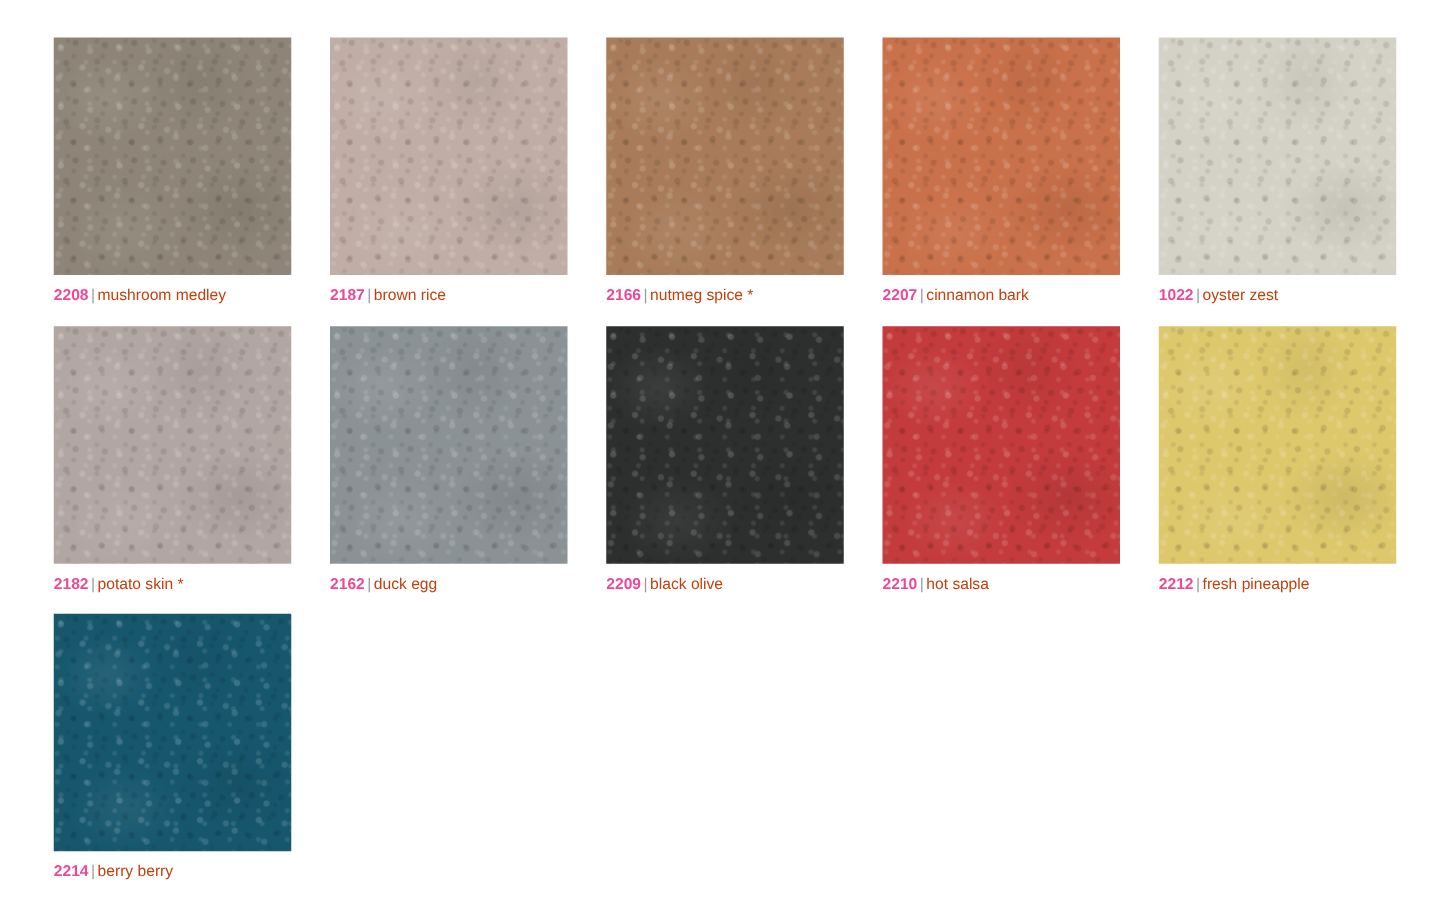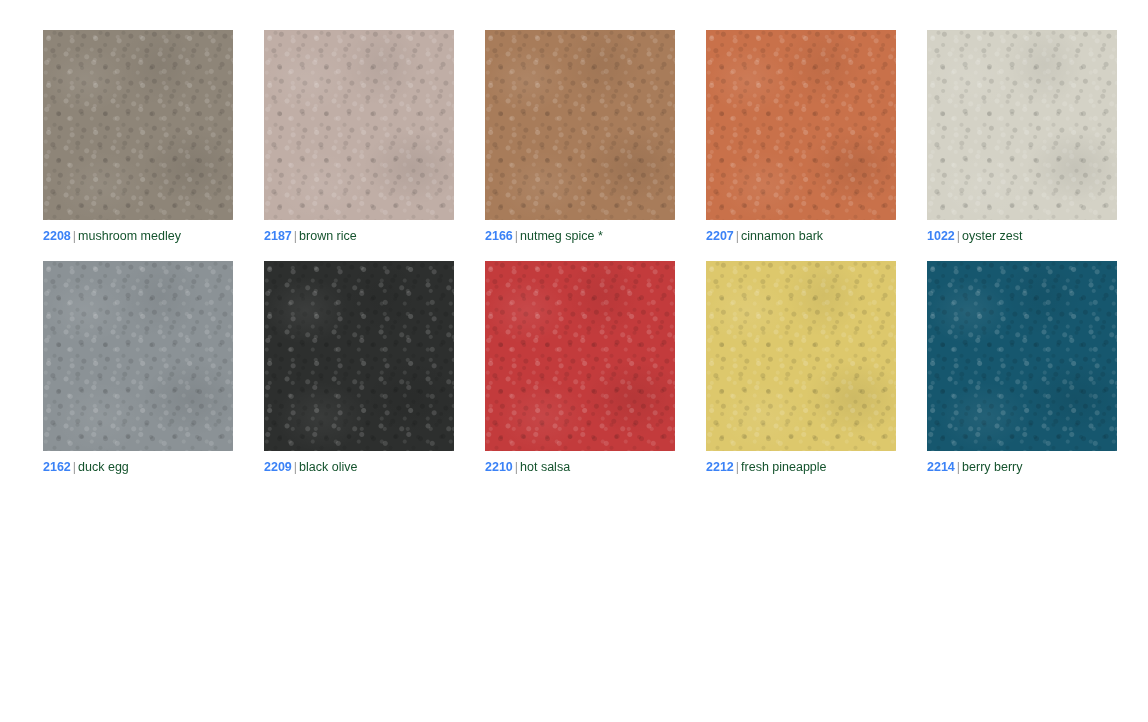--- a/index.html
+++ b/index.html
@@ -87,28 +87,28 @@
 
   .swatch-label {
     margin-top: 10px;
     font-size: 12.5px;
     line-height: 1.1;
     white-space: nowrap;
     color: #4b4b4b;
   }
   .swatch-code {
     font-weight: bold;
-    color: #3b82f6;
+    color: #ec4899;
   }
   .swatch-sep {
     color: #9a9a9a;
     padding: 0 2px;
   }
   .swatch-name {
-    color: #14532d;
+    color: #c2410c;
   }
 </style>
 </head>
 <body>
 
 <main id="swatch-grid">
     <div class="swatch-cell">
       <div class="swatch-chip" style="background-color: rgb(142, 133, 120);">
         <span class="tex-a"></span>
         <span class="tex-b"></span>
@@ -142,20 +142,28 @@
     </div>
     <div class="swatch-cell">
       <div class="swatch-chip" style="background-color: rgb(212, 210, 198);">
         <span class="tex-a"></span>
         <span class="tex-b"></span>
         <span class="tex-c"></span>
       </div>
       <div class="swatch-label"><span class="swatch-code">1022</span><span class="swatch-sep">|</span><span class="swatch-name">oyster zest</span></div>
     </div>
     <div class="swatch-cell">
+      <div class="swatch-chip" style="background-color: rgb(178, 166, 163);">
+        <span class="tex-a"></span>
+        <span class="tex-b"></span>
+        <span class="tex-c"></span>
+      </div>
+      <div class="swatch-label"><span class="swatch-code">2182</span><span class="swatch-sep">|</span><span class="swatch-name">potato skin *</span></div>
+    </div>
+    <div class="swatch-cell">
       <div class="swatch-chip" style="background-color: rgb(139, 146, 150);">
         <span class="tex-a"></span>
         <span class="tex-b"></span>
         <span class="tex-c"></span>
       </div>
       <div class="swatch-label"><span class="swatch-code">2162</span><span class="swatch-sep">|</span><span class="swatch-name">duck egg</span></div>
     </div>
     <div class="swatch-cell">
       <div class="swatch-chip" style="background-color: rgb(45, 47, 46);">
         <span class="tex-a"></span>

